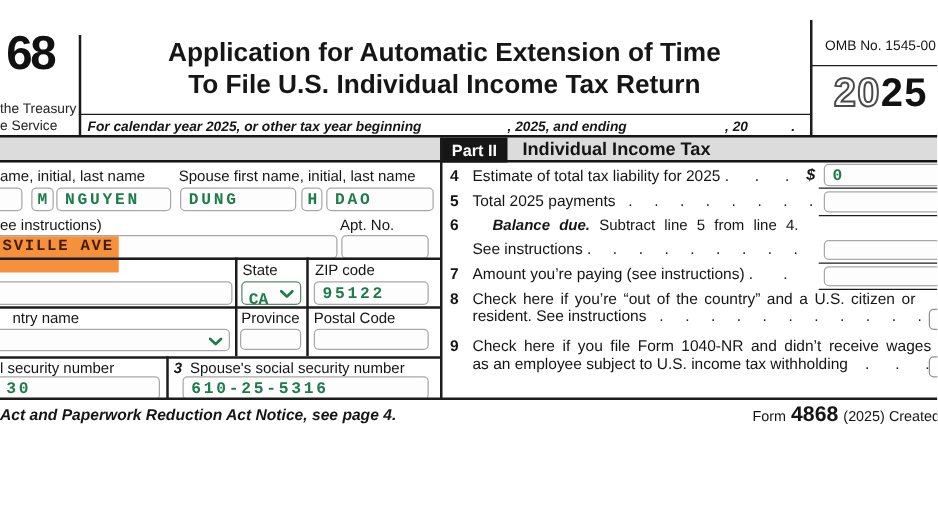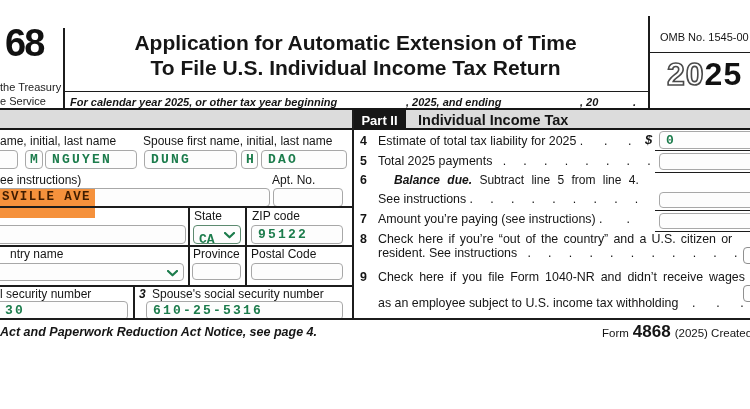--- a/index.html
+++ b/index.html
@@ -165,21 +165,21 @@
   <div class="field" style="left:659px;top:213px;width:101px;height:16px;"></div>
   <div class="line" style="left:655px;top:230.5px;width:95px;height:1.7px;"></div>
 
   <div class="num" style="left:360px;top:233px;">8</div>
   <div class="p2t" style="left:378px;top:233px;word-spacing:1.8px;">Check here if you’re “out of the country” and a U.S. citizen or</div>
   <div class="p2t" style="left:378px;top:247px;">resident. See instructions   .     .     .     .     .     .     .     .     .     .     .</div>
   <div class="chk" style="left:743px;top:247px;"></div>
 
   <div class="num" style="left:360px;top:271px;">9</div>
   <div class="p2t" style="left:378px;top:271px;word-spacing:2.6px;">Check here if you file Form 1040-NR and didn’t receive wages</div>
-  <div class="p2t" style="left:378px;top:297px;">as an employee subject to U.S. income tax withholding    .      .      .</div>
+  <div class="p2t" style="left:378px;top:285px;">as an employee subject to U.S. income tax withholding    .      .      .</div>
   <div class="chk" style="left:743px;top:285px;"></div>
 
   <div class="line" style="left:0;top:318px;width:750px;height:2px;"></div>
 
   <div class="ftr b" style="left:0;top:325px;">Act and Paperwork Reduction Act Notice, see page 4.</div>
   <div class="abs" style="left:602px;top:322px;display:flex;align-items:baseline;gap:4px;white-space:nowrap;">
     <span style="font-size:11.5px;">Form</span>
     <span style="font-size:17px;font-weight:bold;">4868</span>
     <span style="font-size:11.5px;">(2025) Created 1</span>
   </div>

